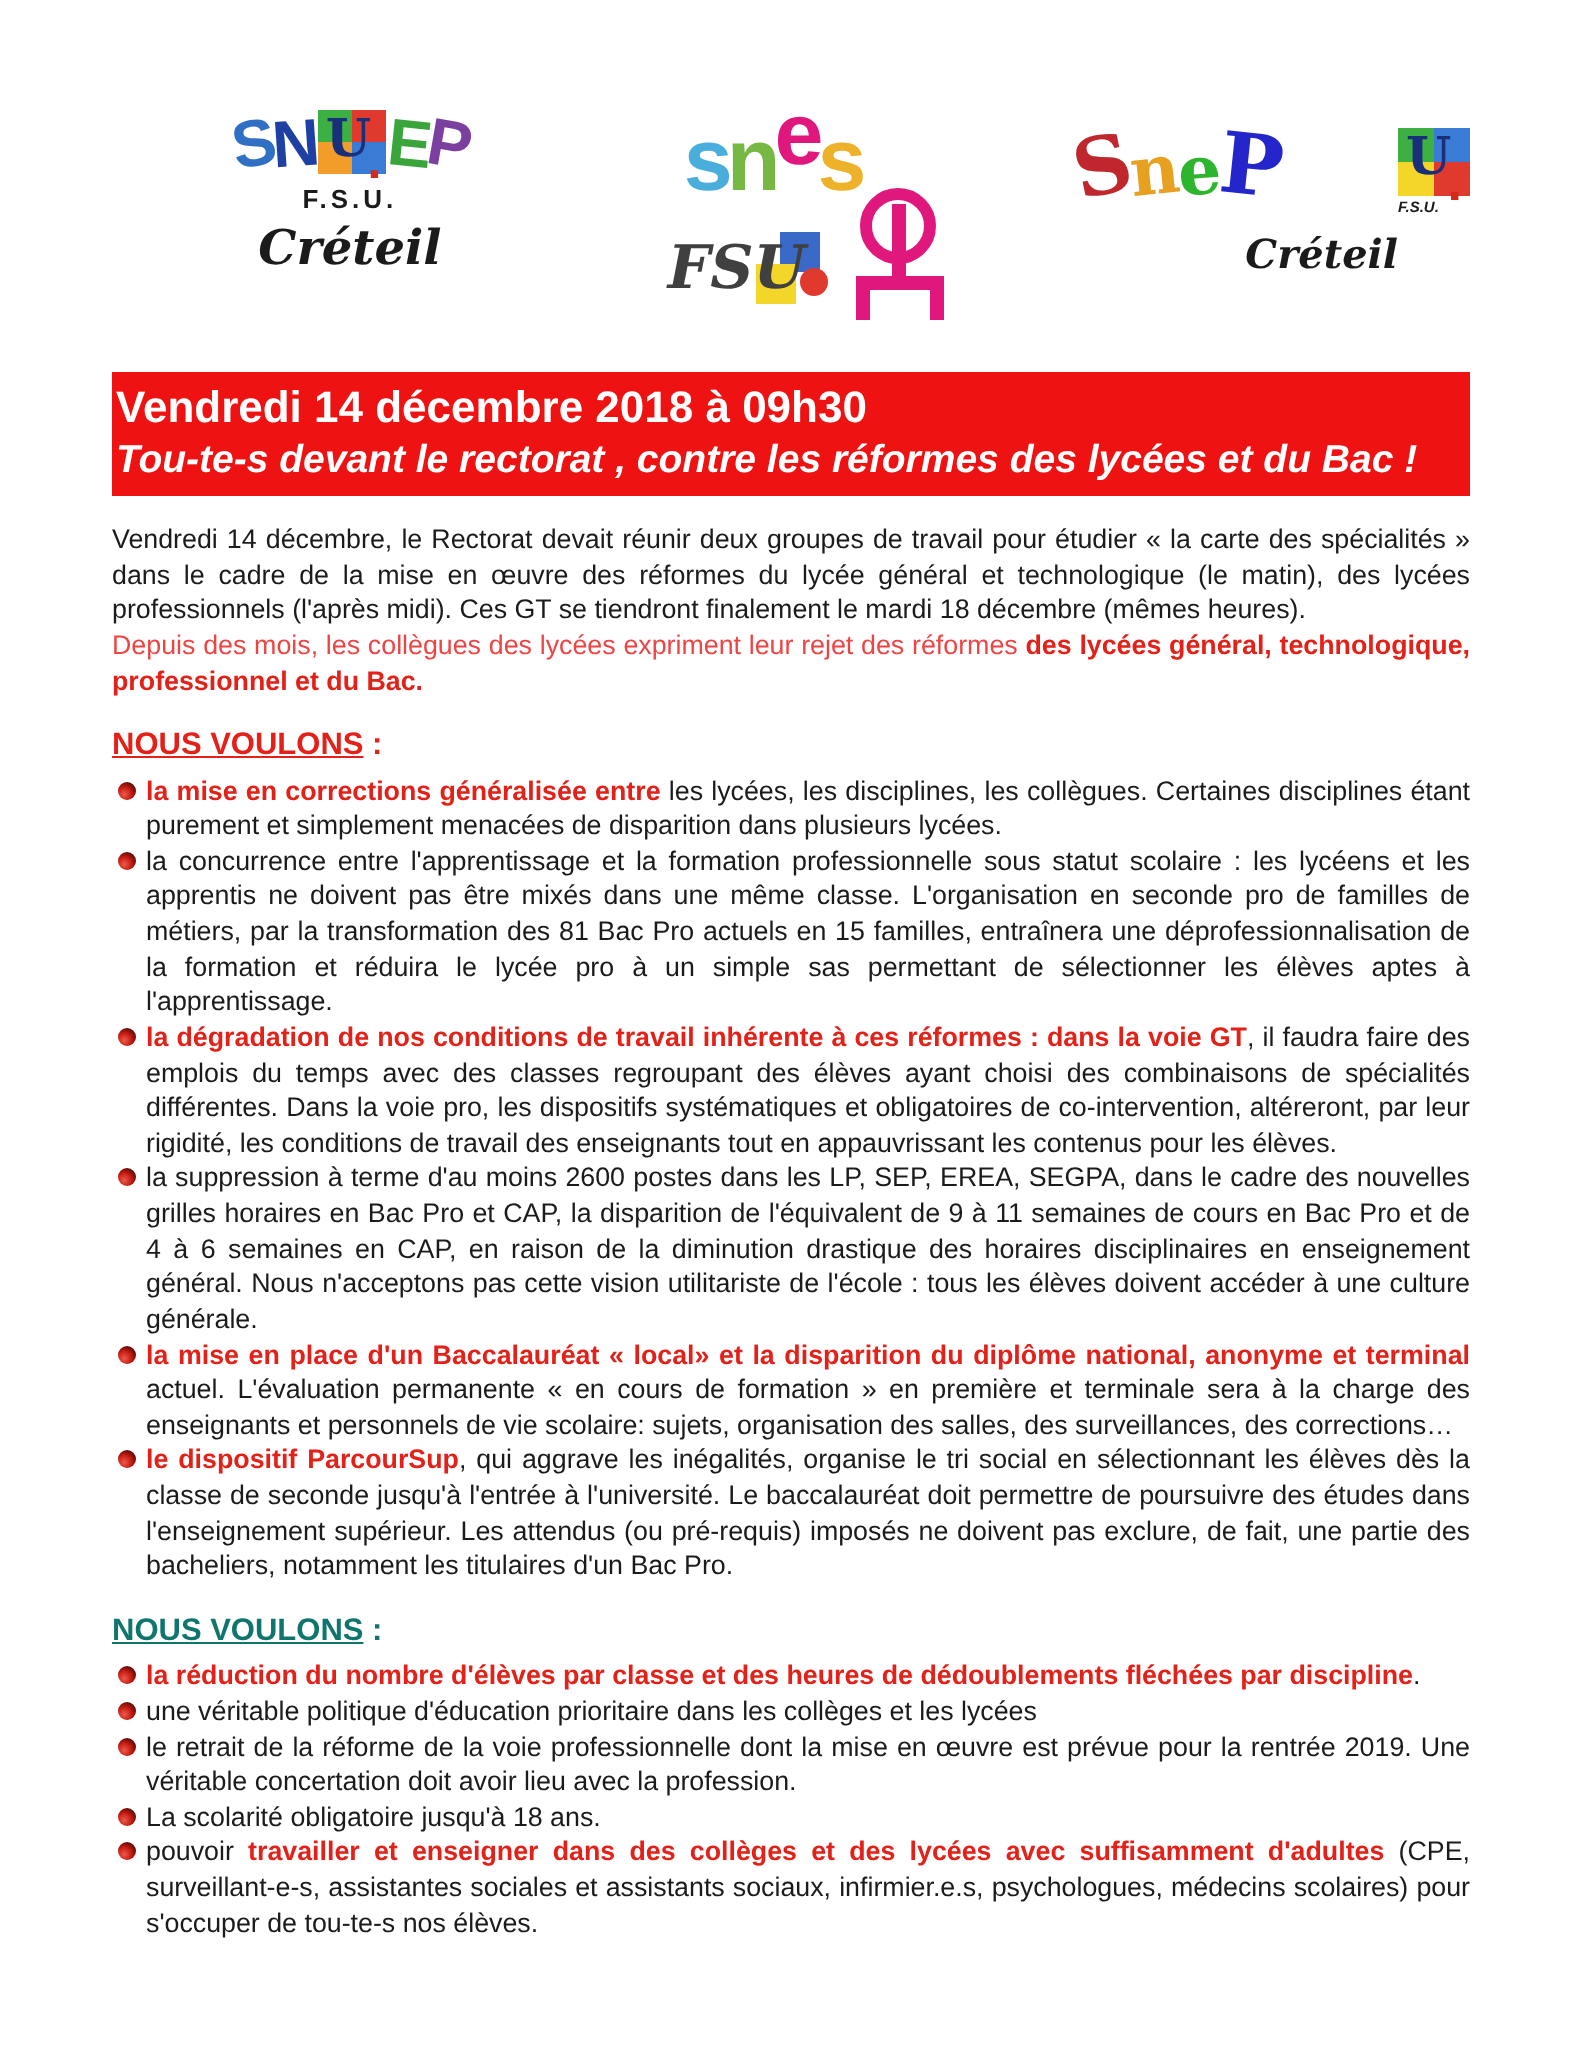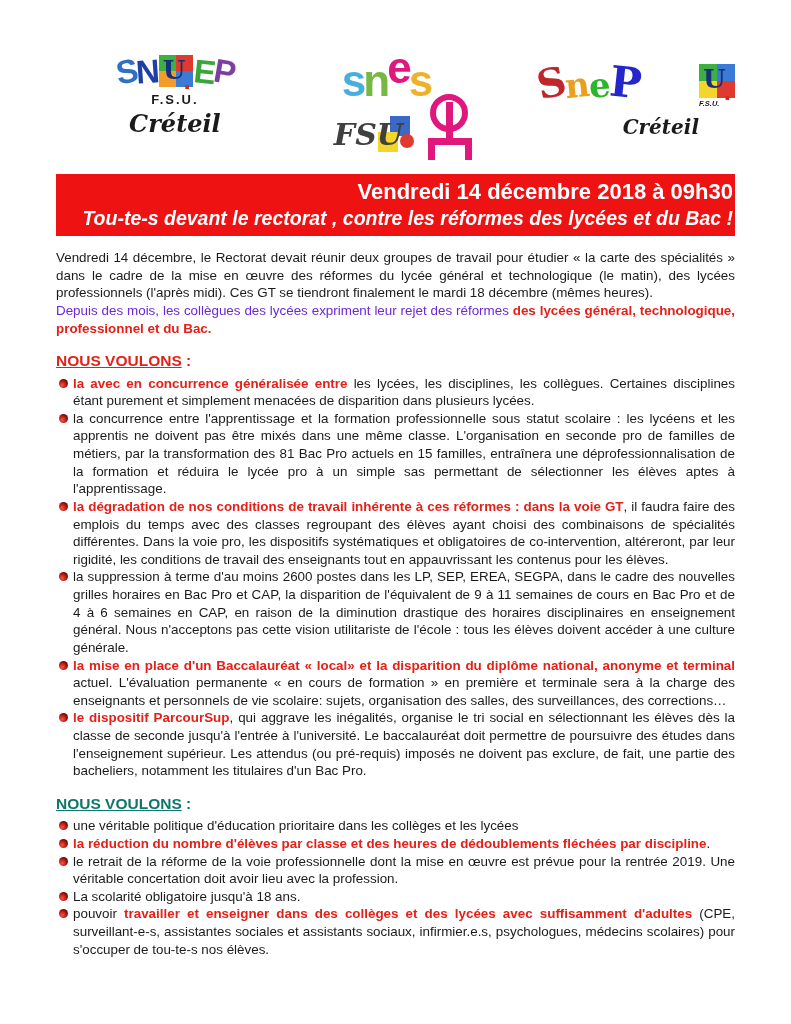--- a/index.html
+++ b/index.html
@@ -42,35 +42,35 @@
   .patch{position:absolute;width:36px;height:34px;}
   .snep-patch{right:0;top:14px;}
   .patch-squares{position:absolute;inset:0;display:grid;grid-template-columns:1fr 1fr;grid-template-rows:1fr 1fr;}
   .patch .patch-square{width:100%;height:100%;}
   .patch-label{position:absolute;left:4px;top:-2px;font-weight:bold;font-size:26px;font-family:"DejaVu Serif",serif;z-index:2;}
   .patch-dot{position:absolute;right:4px;bottom:2px;font-weight:bold;font-size:26px;z-index:2;line-height:0.4;}
   .patch-fsu{position:absolute;left:0;top:35px;font-size:7.5px;font-style:italic;font-weight:bold;white-space:nowrap;}
   .snuep-patch{position:relative;display:inline-block;width:34px;height:32px;top:4px;margin:0 1px;}
 
   
-  .banner{color:#fff;text-align:right;padding:4px 2px 5px;margin-top:12px;}
+  .banner{color:#fff;text-align:left;padding:4px 2px 5px;margin-top:24px;}
   .banner-line1{font-size:22px;font-weight:bold;line-height:27px;}
   .banner-line2{font-size:19.5px;font-weight:bold;font-style:italic;line-height:26px;}
 
   
   .intro{margin-top:13px;}
   .intro p{margin:0;text-align:justify;}
   .section-heading{font-weight:bold;font-size:15.5px;margin:14px 0 3px;}
   .section-heading .u{text-decoration:underline;}
   .list{margin:0;padding:0;list-style:none;}
   .list li{position:relative;padding-left:17px;text-align:justify;margin:0;}
   .bullet{position:absolute;left:3px;top:4px;width:9px;height:9px;border-radius:50%;
           background:radial-gradient(circle at 35% 68%, #ef5a4a 0%, #c01810 45%, #4a0b06 80%, #1a0402 100%);}
   .run-plain{color:#1b1b1b;}
-  .run-red{color:#6d28d9;}
+  .run-red{color:#ef4444;}
   .run-redbold{color:#e32119;font-weight:bold;}
 </style>
 </head>
 <body>
 
 <div class="page">
 
   <div class="logo-row">
 
     <div class="logo logo-snuep">
@@ -130,32 +130,32 @@
 
   <div class="intro">
       <p><span class="run-plain">Vendredi 14 décembre, le Rectorat devait réunir deux groupes de travail pour étudier « la carte des spécialités » dans le cadre de la mise en œuvre des réformes du lycée général et technologique (le matin), des lycées professionnels (l'après midi). Ces GT se tiendront finalement le mardi 18 décembre (mêmes heures).</span></p>
       <p><span class="run-red">Depuis des mois, les collègues des lycées expriment leur rejet des réformes </span><span class="run-redbold">des lycées général, technologique, professionnel et du Bac.</span></p>
     </div>
 
   <div class="section-heading" style="color: rgb(227, 33, 25);">
     <span class="u">NOUS VOULONS</span><span> :</span>
   </div>
   <ul class="list">
-      <li><span class="bullet"></span><span class="run-redbold">la avec en concurrence généralisée entre </span><span class="run-plain">les lycées, les disciplines, les collègues. Certaines disciplines étant purement et simplement menacées de disparition dans plusieurs lycées.</span></li>
+      <li><span class="bullet"></span><span class="run-redbold">la mise en corrections généralisée entre </span><span class="run-plain">les lycées, les disciplines, les collègues. Certaines disciplines étant purement et simplement menacées de disparition dans plusieurs lycées.</span></li>
       <li><span class="bullet"></span><span class="run-plain">la concurrence entre l'apprentissage et la formation professionnelle sous statut scolaire : les lycéens et les apprentis ne doivent pas être mixés dans une même classe. L'organisation en seconde pro de familles de métiers, par la transformation des 81 Bac Pro actuels en 15 familles, entraînera une déprofessionnalisation de la formation et réduira le lycée pro à un simple sas permettant de sélectionner les élèves aptes à l'apprentissage.</span></li>
       <li><span class="bullet"></span><span class="run-redbold">la dégradation de nos conditions de travail inhérente à ces réformes : dans la voie GT</span><span class="run-plain">, il faudra faire des emplois du temps avec des classes regroupant des élèves ayant choisi des combinaisons de spécialités différentes. Dans la voie pro, les dispositifs systématiques et obligatoires de co-intervention, altéreront, par leur rigidité, les conditions de travail des enseignants tout en appauvrissant les contenus pour les élèves.</span></li>
       <li><span class="bullet"></span><span class="run-plain">la suppression à terme d'au moins 2600 postes dans les LP, SEP, EREA, SEGPA, dans le cadre des nouvelles grilles horaires en Bac Pro et CAP, la disparition de l'équivalent de 9 à 11 semaines de cours en Bac Pro et de 4 à 6 semaines en CAP, en raison de la diminution drastique des horaires disciplinaires en enseignement général. Nous n'acceptons pas cette vision utilitariste de l'école : tous les élèves doivent accéder à une culture générale.</span></li>
       <li><span class="bullet"></span><span class="run-redbold">la mise en place d'un Baccalauréat « local» et la disparition du diplôme national, anonyme et terminal </span><span class="run-plain">actuel. L'évaluation permanente « en cours de formation » en première et terminale sera à la charge des enseignants et personnels de vie scolaire: sujets, organisation des salles, des surveillances, des corrections…</span></li>
       <li><span class="bullet"></span><span class="run-redbold">le dispositif ParcourSup</span><span class="run-plain">, qui aggrave les inégalités, organise le tri social en sélectionnant les élèves dès la classe de seconde jusqu'à l'entrée à l'université. Le baccalauréat doit permettre de poursuivre des études dans l'enseignement supérieur. Les attendus (ou pré-requis) imposés ne doivent pas exclure, de fait, une partie des bacheliers, notamment les titulaires d'un Bac Pro.</span></li>
     </ul>
 
   <div class="section-heading" style="color: #0f766e;">
     <span class="u">NOUS VOULONS</span><span> :</span>
   </div>
   <ul class="list">
+      <li><span class="bullet"></span><span class="run-redbold">la réduction du nombre d'élèves par classe et des heures de dédoublements fléchées par discipline</span><span class="run-plain">.</span></li>
       <li><span class="bullet"></span><span class="run-plain">une véritable politique d'éducation prioritaire dans les collèges et les lycées</span></li>
-      <li><span class="bullet"></span><span class="run-redbold">la réduction du nombre d'élèves par classe et des heures de dédoublements fléchées par discipline</span><span class="run-plain">.</span></li>
       <li><span class="bullet"></span><span class="run-plain">le retrait de la réforme de la voie professionnelle dont la mise en œuvre est prévue pour la rentrée 2019. Une véritable concertation doit avoir lieu avec la profession.</span></li>
       <li><span class="bullet"></span><span class="run-plain">La scolarité obligatoire jusqu'à 18 ans.</span></li>
       <li><span class="bullet"></span><span class="run-plain">pouvoir </span><span class="run-redbold">travailler et enseigner dans des collèges et des lycées avec suffisamment d'adultes </span><span class="run-plain">(CPE, surveillant-e-s, assistantes sociales et assistants sociaux, infirmier.e.s, psychologues, médecins scolaires) pour s'occuper de tou-te-s nos élèves.</span></li>
     </ul>
 
 </div>
 
 </body></html>

